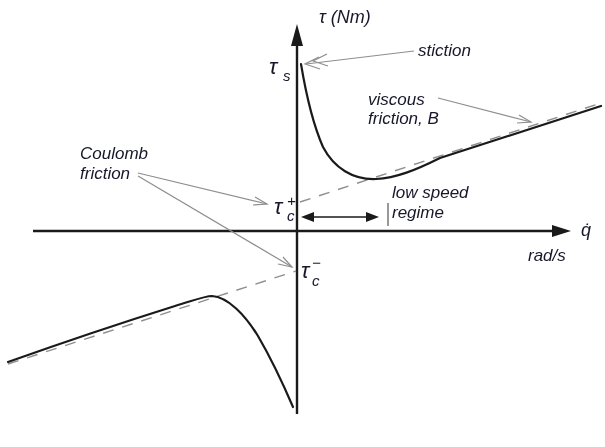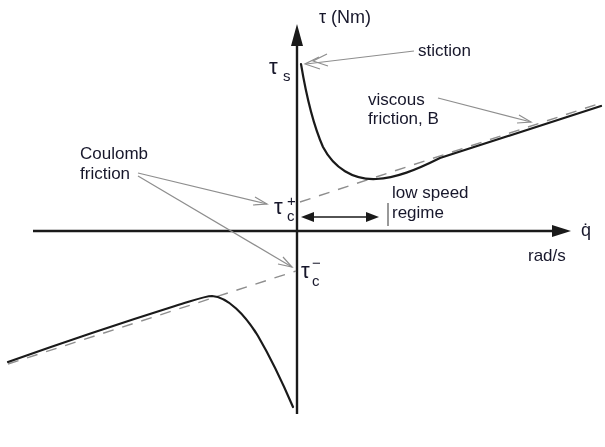--- a/index.html
+++ b/index.html
@@ -2,20 +2,21 @@
 <html style="--background: #ffffff; --ink: #1a1a1a; --text: #17172b; --annotation: #8e8e8e;"><head>
 <meta charset="utf-8">
 <style>
   html, body { margin: 0; padding: 0; background: #ffffff; }
   #figure {
     position: relative;
     width: 605px;
     height: 447px;
     background: var(--background, #fff);
     font-family: "Liberation Sans", sans-serif;
+    font-style: italic;
   }
   svg { display: block; }
   .ink-stroke  { stroke: var(--ink, #1a1a1a); fill: none; }
   .ink-fill    { fill: var(--ink, #1a1a1a); stroke: none; }
   .curve       { stroke-width: 2.2; stroke-linecap: round; }
   .axis        { stroke-width: 2.4; }
   .gray-stroke { stroke: var(--annotation, #8e8e8e); fill: none; stroke-width: 1.2; }
   .gray-dash   { stroke: var(--annotation, #8e8e8e); fill: none; stroke-width: 1.4; stroke-dasharray: 11 9; }
   .tick        { stroke: #555555; stroke-width: 1.2; fill: none; }
   text {

